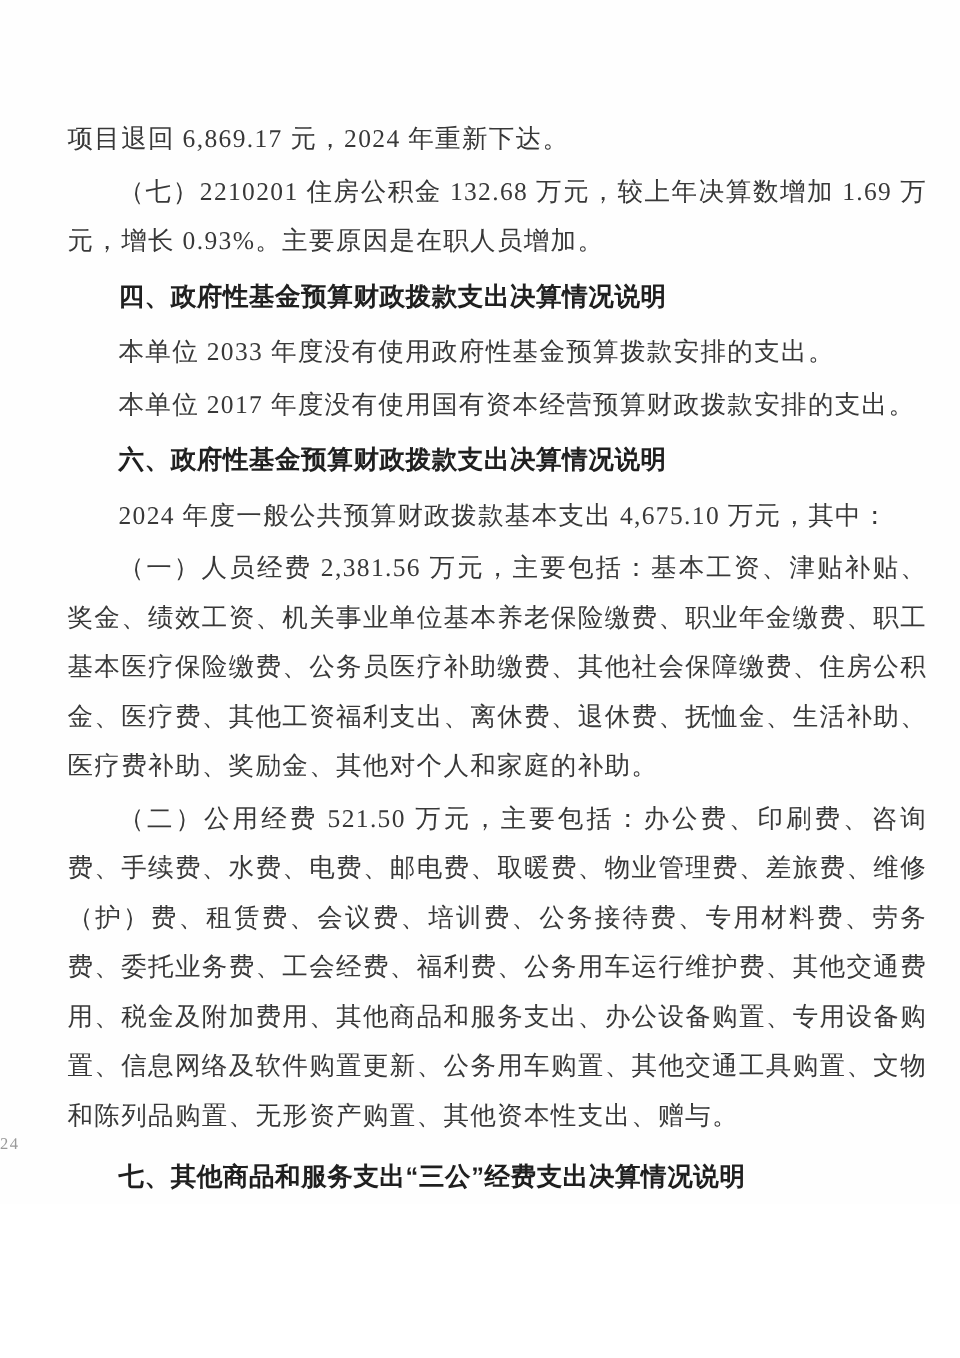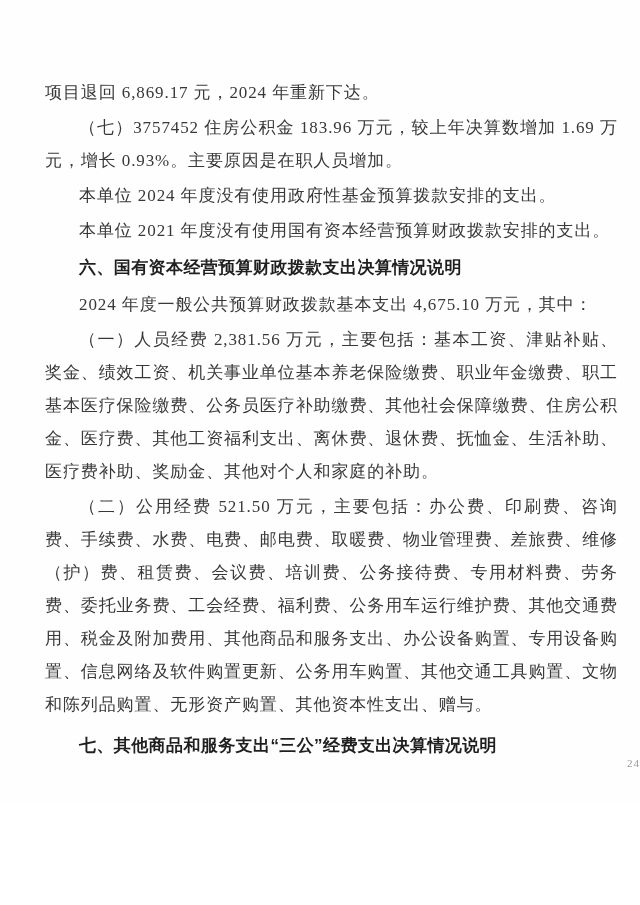--- a/index.html
+++ b/index.html
@@ -43,43 +43,44 @@
     margin: 4px 0 4px 0;
   }
   .heading-last {
     margin-top: 8px;
   }
   .page-number {
     position: absolute;
     bottom: 34px;
     left: 0;
     width: 100%;
-    text-align: right;
+    text-align: left;
     font-size: 11px;
     letter-spacing: 1px;
     color: #999999;
     font-family: "Liberation Serif", "DejaVu Serif", serif;
   }
 </style>
 </head>
 <body>
 
 <div class="page">
 
   <p class="doc-block continuation">项目退回 6,869.17 元，2024 年重新下达。</p>
 
-  <p class="doc-block para">（七）3757452 住房公积金 183.96 万元，较上年决算数增加 1.69 万元，增长 0.93%。主要原因是在职人员增加。</p>
+  <p class="doc-block para">（七）2210201 住房公积金 132.68 万元，较上年决算数增加 1.69 万元，增长 0.93%。主要原因是在职人员增加。</p>
+
+  <h3 class="doc-block heading">四、政府性基金预算财政拨款支出决算情况说明</h3>
+
+  <p class="doc-block para">本单位 2033 年度没有使用政府性基金预算拨款安排的支出。</p>
 
 
-  <p class="doc-block para">本单位 2024 年度没有使用政府性基金预算拨款安排的支出。</p>
+  <p class="doc-block para">本单位 2017 年度没有使用国有资本经营预算财政拨款安排的支出。</p>
 
-
-  <p class="doc-block para">本单位 2021 年度没有使用国有资本经营预算财政拨款安排的支出。</p>
-
-  <h3 class="doc-block heading">六、国有资本经营预算财政拨款支出决算情况说明</h3>
+  <h3 class="doc-block heading">六、政府性基金预算财政拨款支出决算情况说明</h3>
 
   <p class="doc-block para">2024 年度一般公共预算财政拨款基本支出 4,675.10 万元，其中：</p>
 
   <p class="doc-block para">（一）人员经费 2,381.56 万元，主要包括：基本工资、津贴补贴、奖金、绩效工资、机关事业单位基本养老保险缴费、职业年金缴费、职工基本医疗保险缴费、公务员医疗补助缴费、其他社会保障缴费、住房公积金、医疗费、其他工资福利支出、离休费、退休费、抚恤金、生活补助、医疗费补助、奖励金、其他对个人和家庭的补助。</p>
 
   <p class="doc-block para">（二）公用经费 521.50 万元，主要包括：办公费、印刷费、咨询费、手续费、水费、电费、邮电费、取暖费、物业管理费、差旅费、维修（护）费、租赁费、会议费、培训费、公务接待费、专用材料费、劳务费、委托业务费、工会经费、福利费、公务用车运行维护费、其他交通费用、税金及附加费用、其他商品和服务支出、办公设备购置、专用设备购置、信息网络及软件购置更新、公务用车购置、其他交通工具购置、文物和陈列品购置、无形资产购置、其他资本性支出、赠与。</p>
 
   <h3 class="doc-block heading heading-last">七、其他商品和服务支出“三公”经费支出决算情况说明</h3>
 
   <div class="page-number">24</div>

